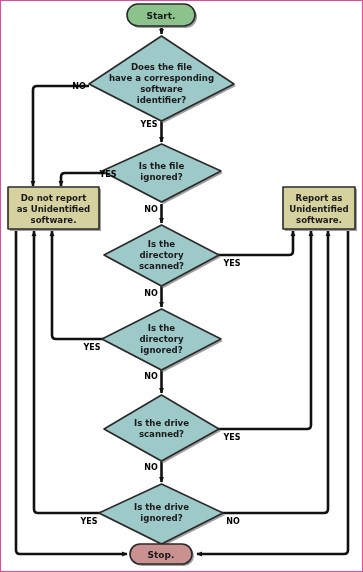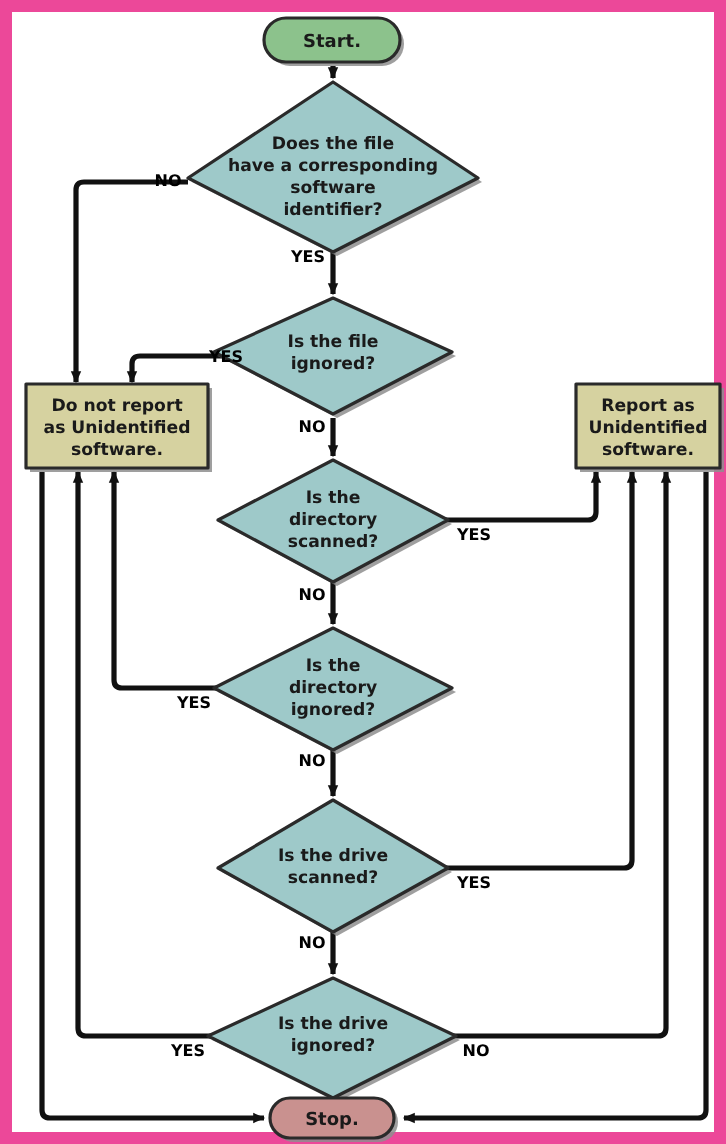--- a/index.html
+++ b/index.html
@@ -11,21 +11,21 @@
     width: 363px;
     height: 572px;
     font-family: "DejaVu Sans", sans-serif;
     overflow: hidden;
   }
   #flow-root {
     position: relative;
     width: 363px;
     height: 572px;
     background: #ffffff;
-    border: 6px solid #ec4899;
+    border: 1px solid #ec4899;
     box-sizing: border-box;
   }
   svg#flow-svg {
     position: absolute;
     left: 0;
     top: 0;
     width: 363px;
     height: 572px;
     display: block;
   }

